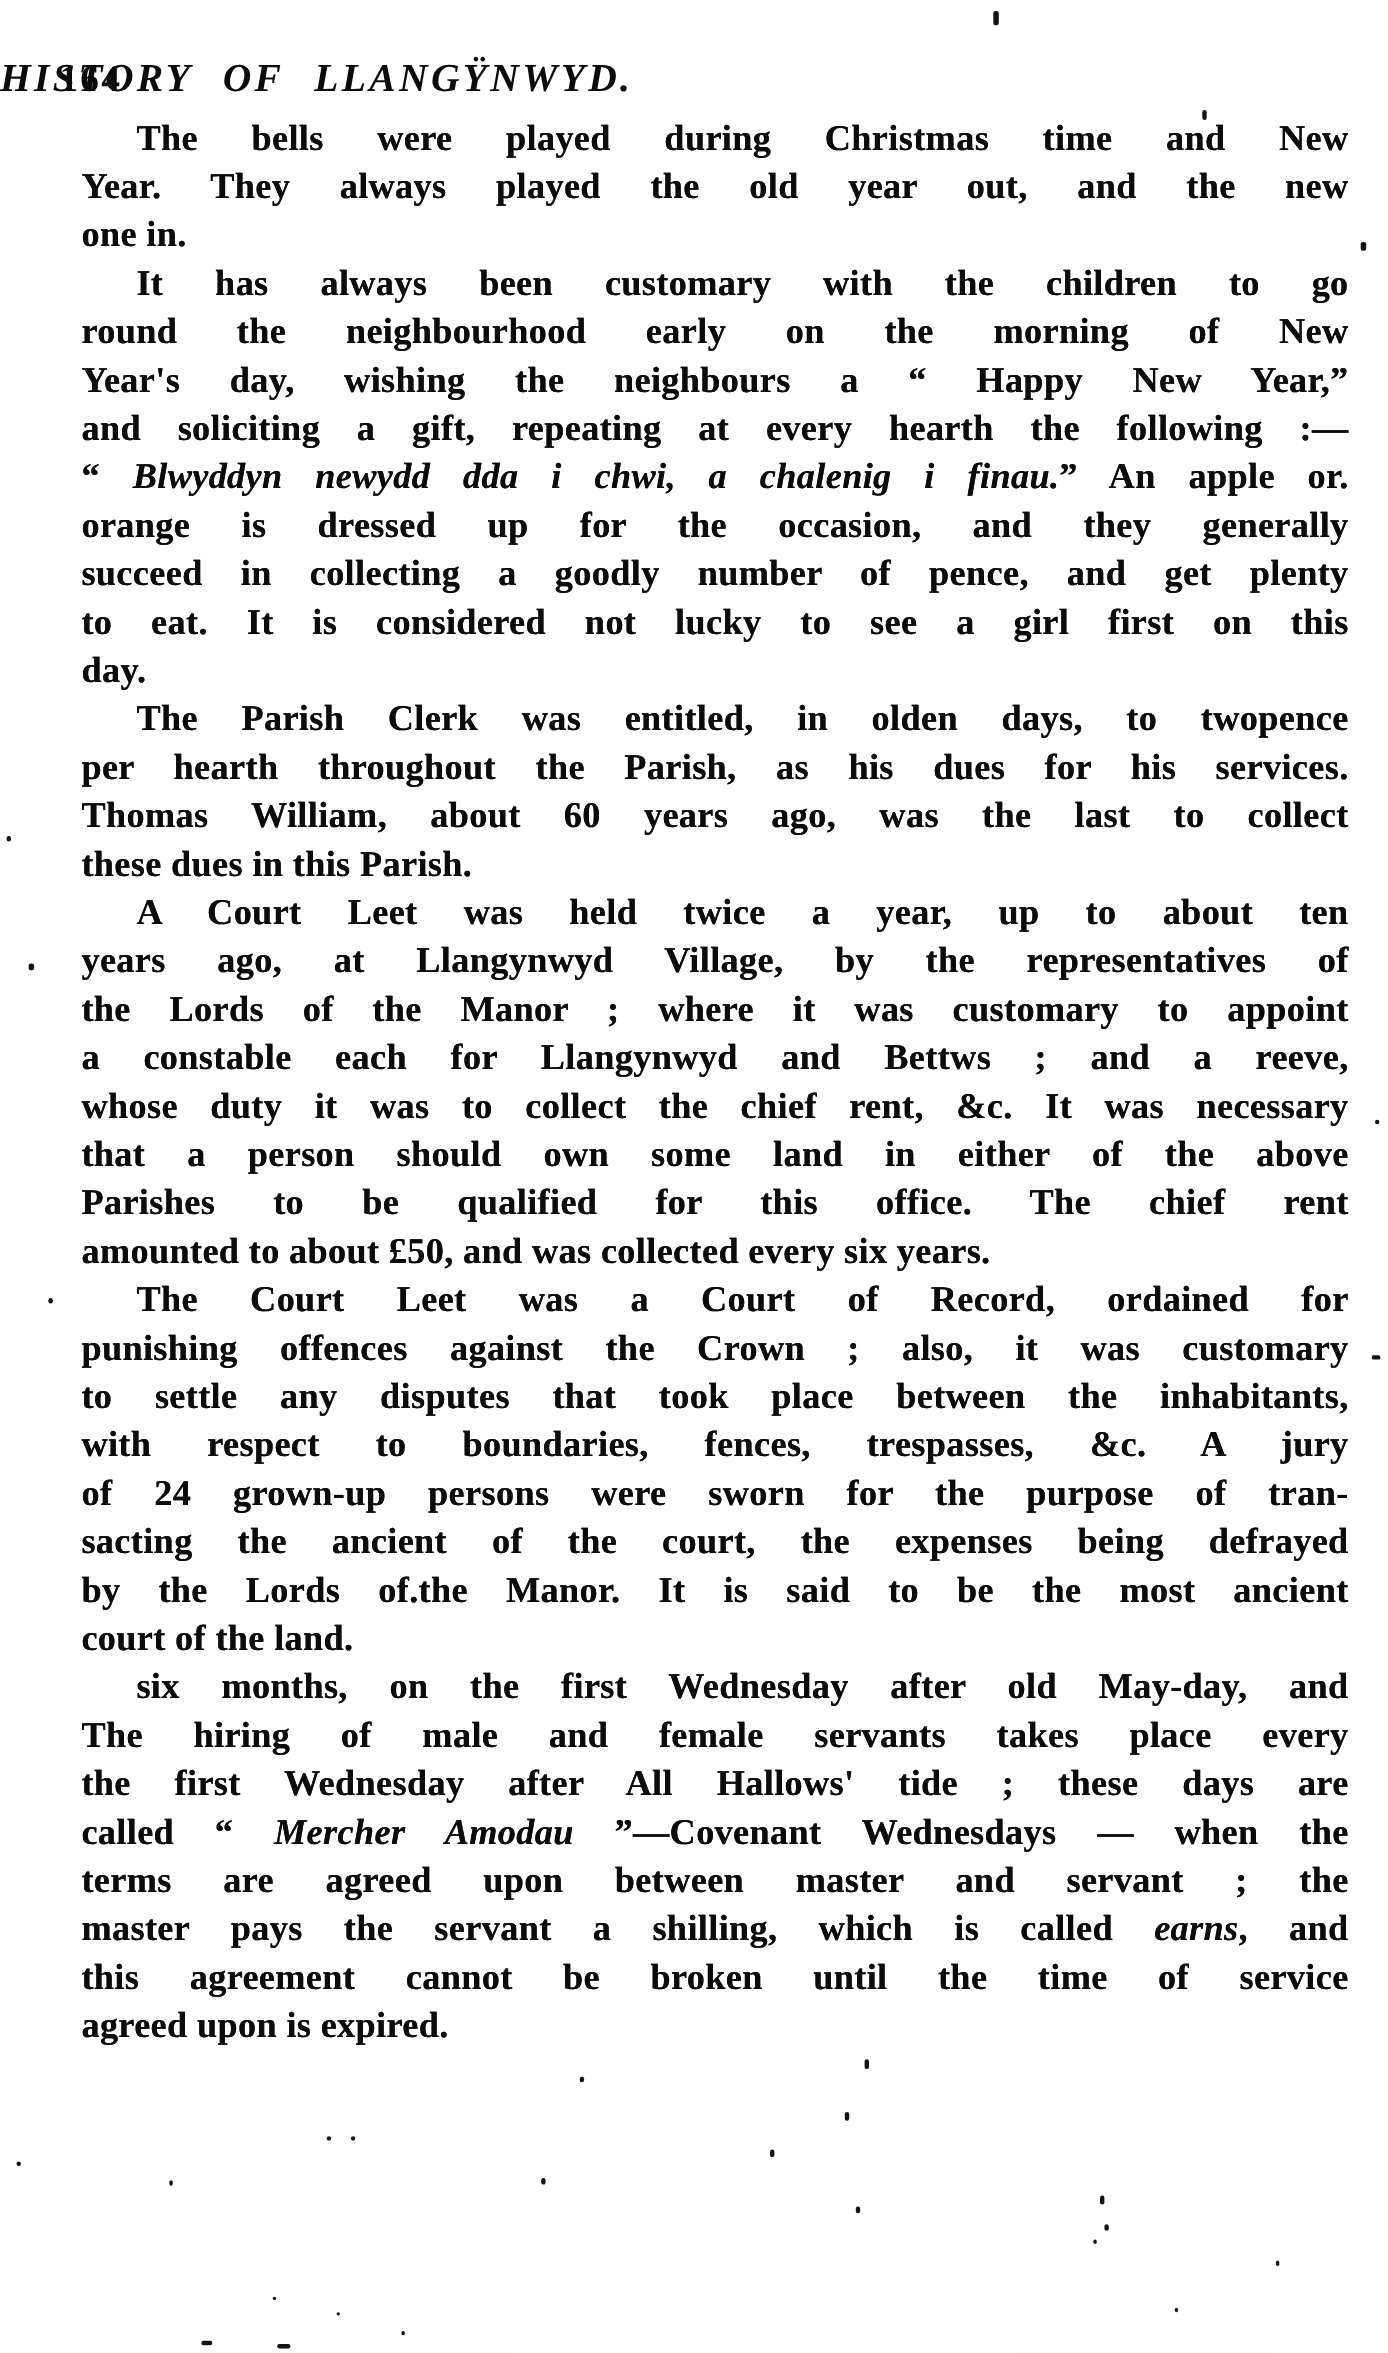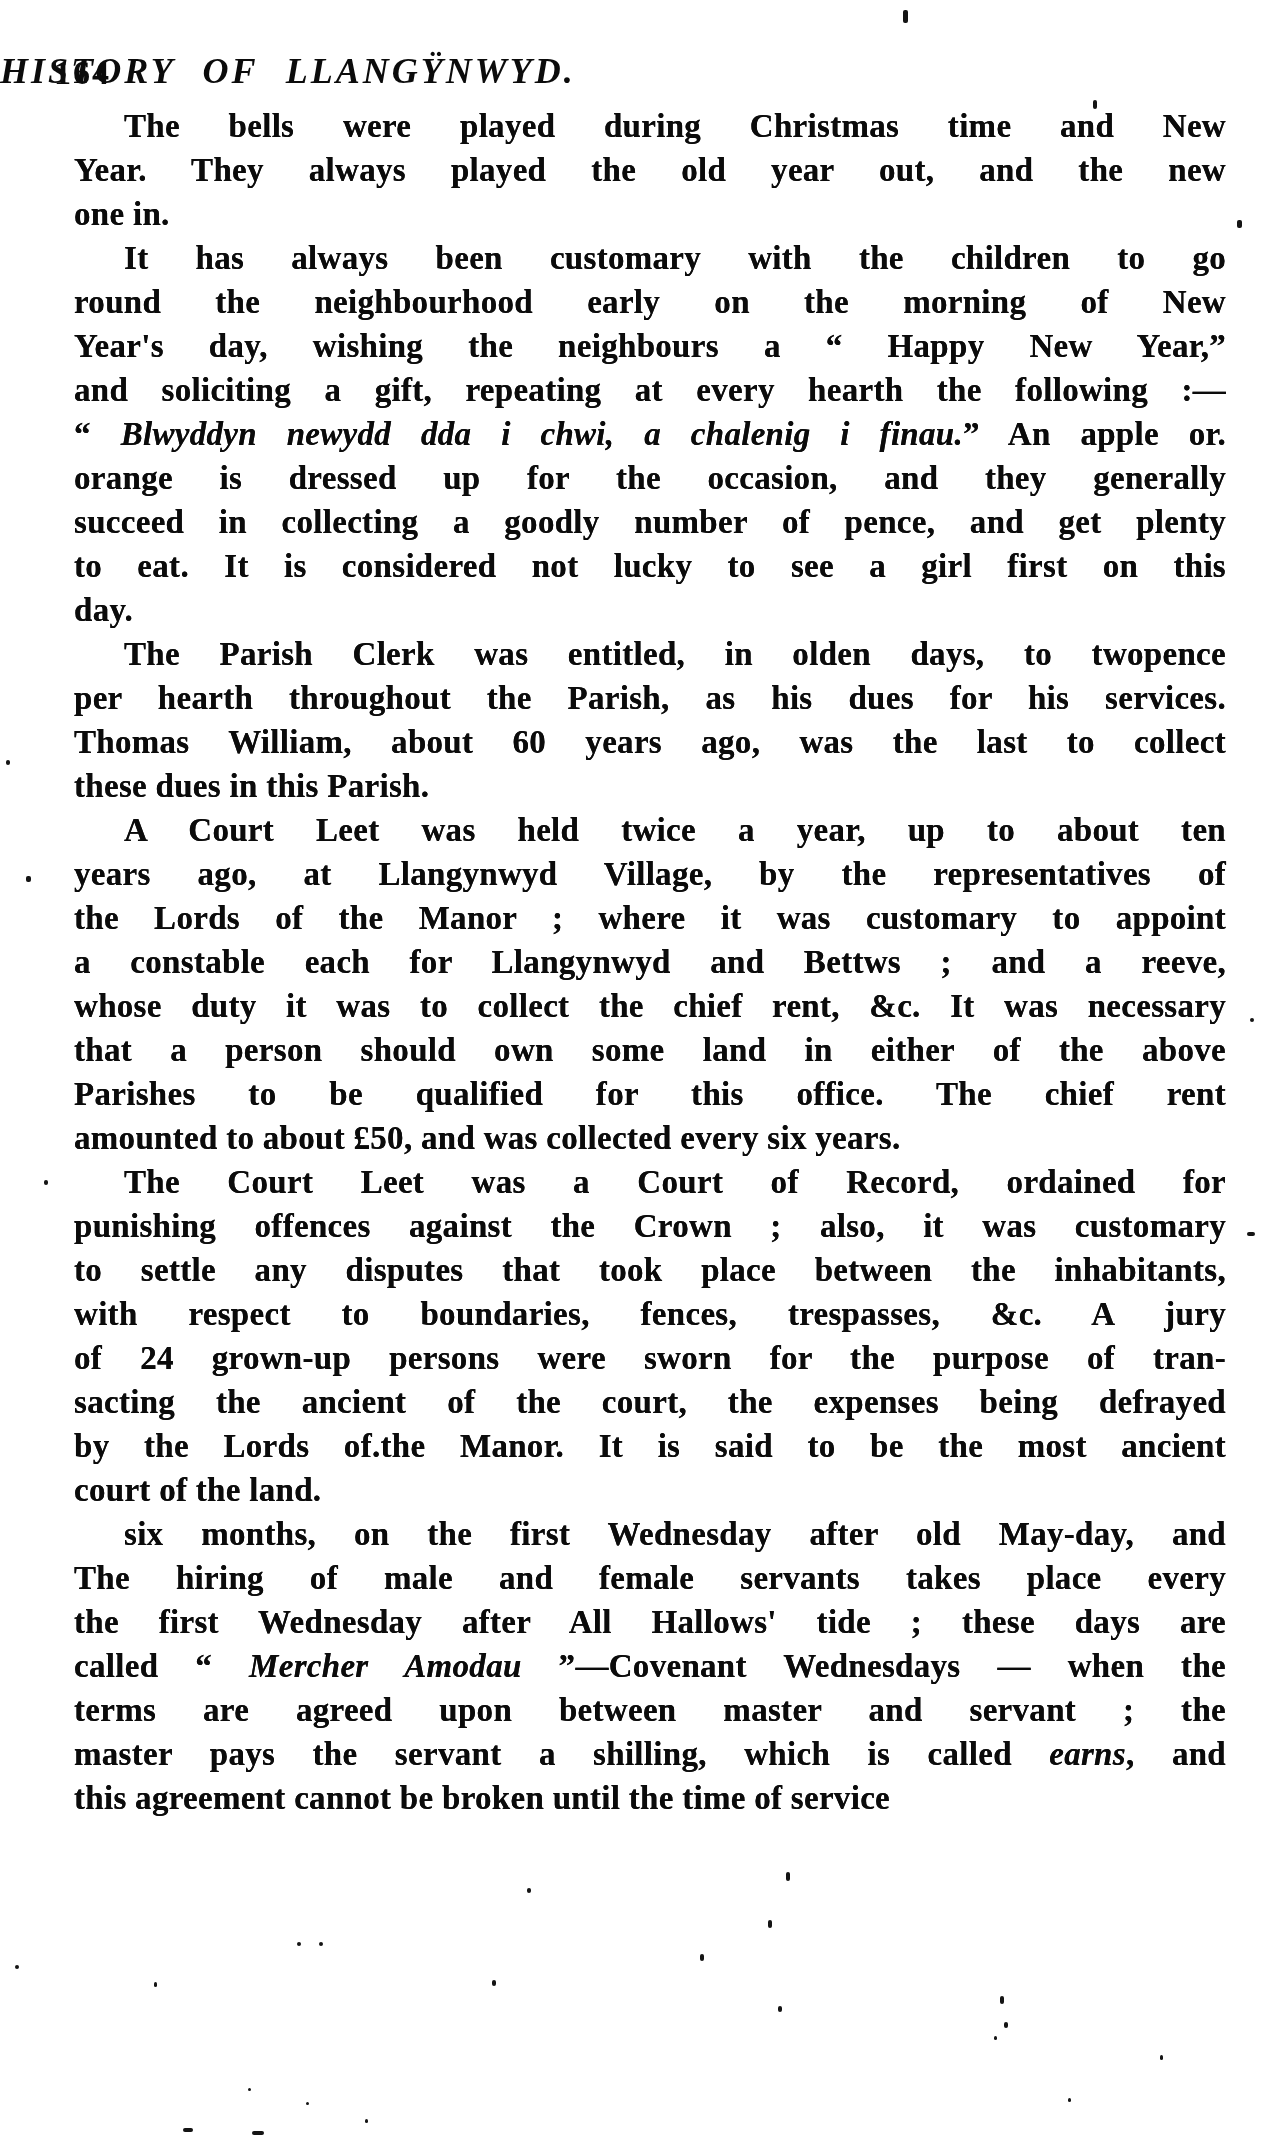--- a/index.html
+++ b/index.html
@@ -116,20 +116,21 @@
         <span class="line"><span>court of the land.</span></span>
       </p>
       <p class="para">
         <span class="line"><span>six months, on the first Wednesday after old May-day, and</span></span>
         <span class="line"><span>The hiring of male and female servants takes place every</span></span>
         <span class="line"><span>the first Wednesday after All Hallows' tide ; these days are</span></span>
         <span class="line"><span>called “ </span><span class="it">Mercher Amodau</span><span> ”—Covenant Wednesdays — when the</span></span>
         <span class="line"><span>terms are agreed upon between master and servant ; the</span></span>
         <span class="line"><span>master pays the servant a shilling, which is called </span><span class="it">earns</span><span>, and</span></span>
         <span class="line"><span>this agreement cannot be broken until the time of service</span></span>
+        <span class="line"><span>agreed upon is expired.</span></span>
       </p>
     </div>
   <div id="specks">
       <div class="speck" style="left: 903px; top: 10px; width: 5px; height: 13px;"></div>
       <div class="speck" style="left: 1093px; top: 100px; width: 4px; height: 9px;"></div>
       <div class="speck" style="left: 1237px; top: 220px; width: 5px; height: 8px;"></div>
       <div class="speck" style="left: 6px; top: 760px; width: 4px; height: 5px;"></div>
       <div class="speck" style="left: 26px; top: 876px; width: 5px; height: 6px;"></div>
       <div class="speck" style="left: 44px; top: 1180px; width: 4px; height: 5px;"></div>
       <div class="speck" style="left: 1250px; top: 1018px; width: 4px; height: 4px;"></div>

